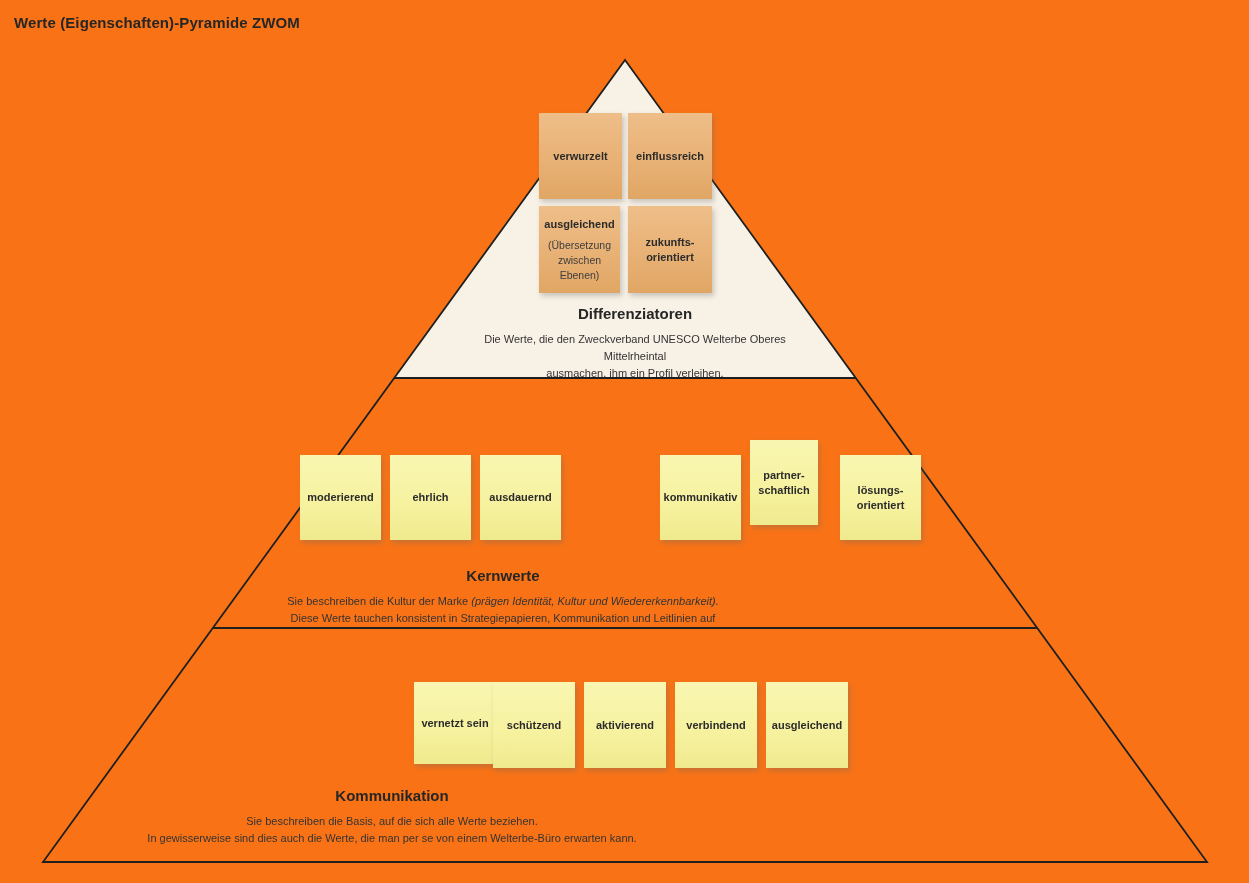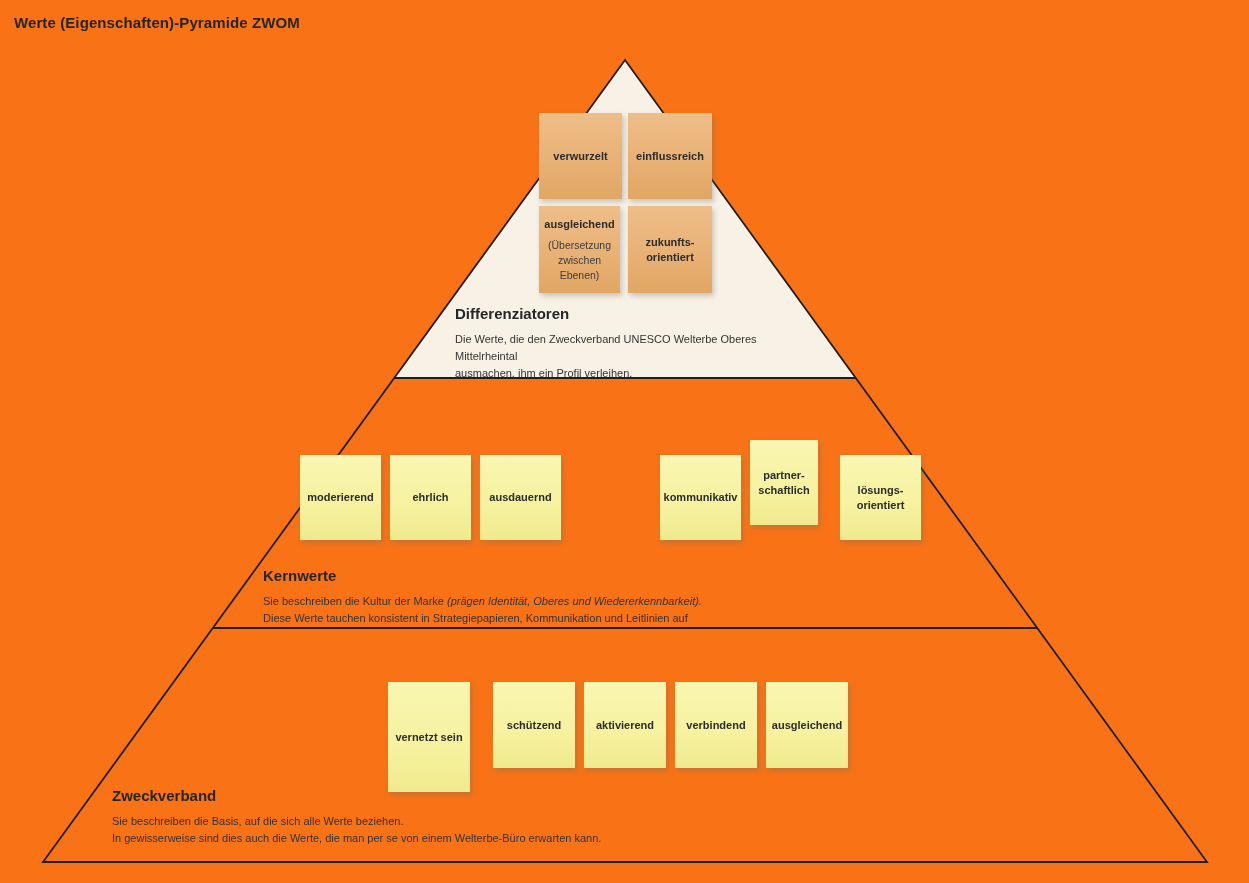--- a/index.html
+++ b/index.html
@@ -54,21 +54,21 @@
     line-height: 1.35;
   }
   .note-sub {
     white-space: pre-line;
     font-size: 10.5px;
     font-weight: 400;
     color: #3d3d3d;
     line-height: 1.4;
     margin-top: 7px;
   }
-  .section-label { position: absolute; }
+  .section-label { position: absolute; text-align: center; }
   .section-heading {
     font-size: 15px;
     font-weight: 700;
     color: #262626;
     line-height: 1.3;
     margin-bottom: 7px;
   }
   .section-desc {
     font-size: 11px;
     color: #333333;
@@ -132,42 +132,42 @@
 schaftlich</span>
   </div>
   <div class="note yellow" style="left:840px;top:455px;width:81px;height:85px">
     <span class="note-label">lösungs-
 orientiert</span>
   </div>
 
   <div class="section-label" style="left:263px;top:566px;width:480px">
     <div class="section-heading">Kernwerte</div>
     <div class="section-desc">
-      <div><span>Sie beschreiben die Kultur der Marke </span><span class="italic">(prägen Identität, Oberes und Wiedererkennbarkeit).</span></div>
+      <div><span>Sie beschreiben die Kultur der Marke </span><span class="italic">(prägen Identität, Kultur und Wiedererkennbarkeit).</span></div>
       <div>Diese Werte tauchen konsistent in Strategiepapieren, Kommunikation und Leitlinien auf</div>
     </div>
   </div>
 
-  <div class="note yellow" style="left:388px;top:682px;width:82px;height:110px">
+  <div class="note yellow" style="left:414px;top:682px;width:82px;height:82px">
     <span class="note-label">vernetzt sein</span>
   </div>
   <div class="note yellow" style="left:493px;top:682px;width:82px;height:86px">
     <span class="note-label">schützend</span>
   </div>
   <div class="note yellow" style="left:584px;top:682px;width:82px;height:86px">
     <span class="note-label">aktivierend</span>
   </div>
   <div class="note yellow" style="left:675px;top:682px;width:82px;height:86px">
     <span class="note-label">verbindend</span>
   </div>
   <div class="note yellow" style="left:766px;top:682px;width:82px;height:86px">
     <span class="note-label">ausgleichend</span>
   </div>
 
   <div class="section-label" style="left:112px;top:786px;width:560px">
-    <div class="section-heading">Zweckverband</div>
+    <div class="section-heading">Kommunikation</div>
     <div class="section-desc">
       <div>Sie beschreiben die Basis, auf die sich alle Werte beziehen.</div>
       <div>In gewisserweise sind dies auch die Werte, die man per se von einem Welterbe-Büro erwarten kann.</div>
     </div>
   </div>
 
 </div>
 
 </body></html>

